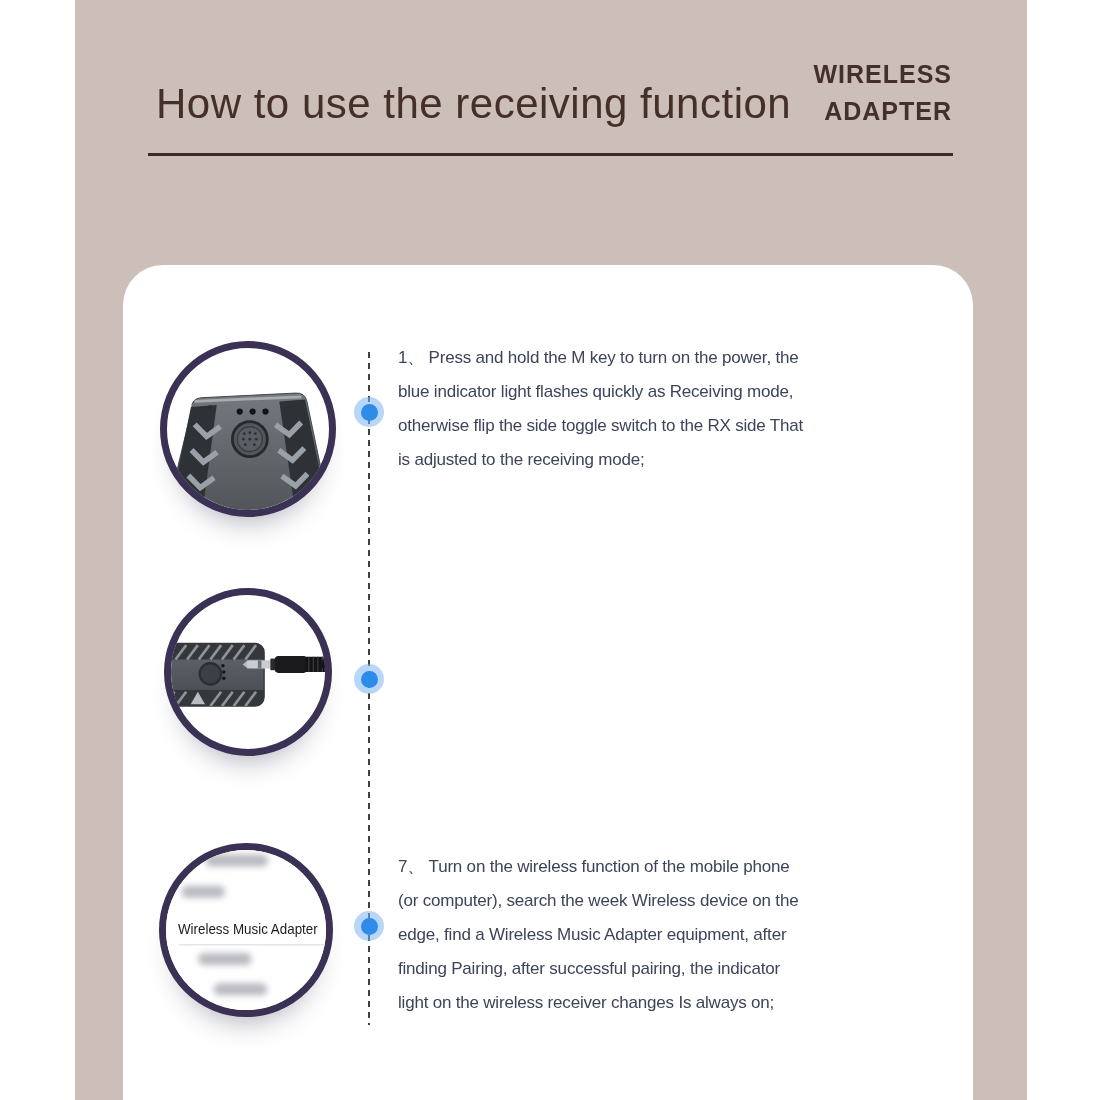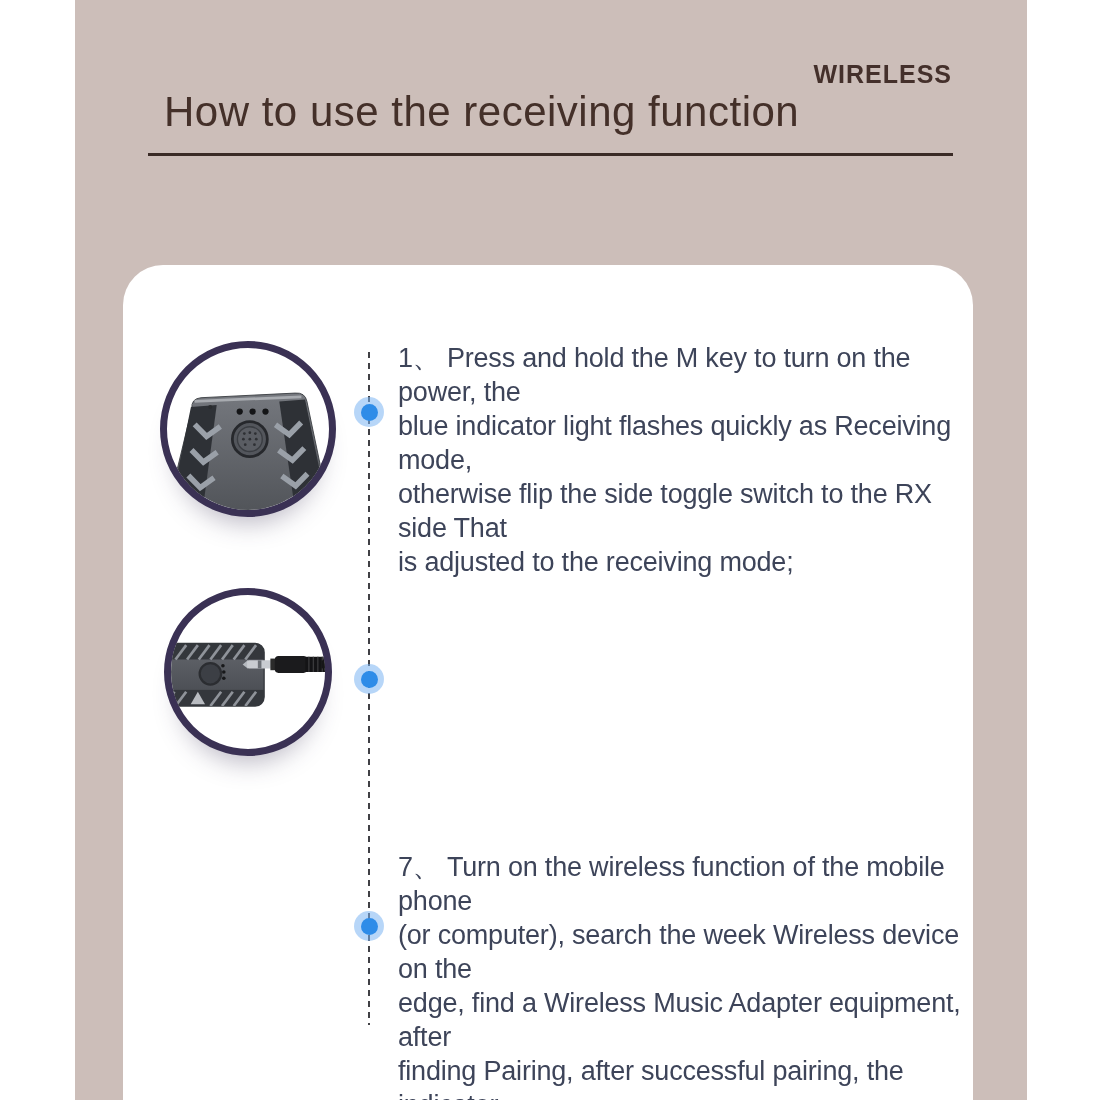--- a/index.html
+++ b/index.html
@@ -6,21 +6,21 @@
   body{
     width:1100px;height:1100px;position:relative;overflow:hidden;
     background:#ffffff;
     font-family:"Liberation Sans","DejaVu Sans",sans-serif;
   }
   .panel{
     position:absolute;left:75px;top:0;width:952px;height:1100px;
     background:#ccbeb9;
   }
   .title{
-    position:absolute;left:73px;top:72px;margin:16px;
+    position:absolute;left:73px;top:72px;margin:8px;
     font-size:42px;font-weight:500;letter-spacing:.5px;
     color:#443029;white-space:nowrap;
   }
   .brand{
     position:absolute;right:75px;top:56px;text-align:right;
     font-size:25px;font-weight:700;line-height:37px;letter-spacing:1px;
     color:#44302b;
   }
   .rule{
     position:absolute;left:73px;top:153px;width:805px;height:3px;
@@ -48,36 +48,37 @@
     background:rgba(124,181,242,.55);display:flex;align-items:center;justify-content:center;
   }
   .dot::after{
     content:"";width:17px;height:17px;border-radius:50%;background:#2e8ce8;
   }
   .d1{left:231px;top:132px;}
   .d2{left:231px;top:399px;}
   .d3{left:231px;top:646px;}
   .step-text{
     position:absolute;left:275px;width:572px;
-    font-size:27px;line-height:34px;letter-spacing:-.2px;
+    font-size:17px;line-height:34px;letter-spacing:-.2px;
     color:#3d4459;white-space:pre-line;
   }
   .t1{top:76px;}
   .t2{top:363px;}
   .t3{top:585px;}
 </style>
 </head>
 <body>
 
 <div class="panel">
 
   <h1 class="title">How to use the receiving function</h1>
 
   <div class="brand">
     <div>WIRELESS</div>
+    <div>ADAPTER</div>
   </div>
 
   <div class="rule"></div>
 
   <div class="card">
 
     <div class="timeline"></div>
 
     <div class="circle c1">
       <svg viewBox="0 0 176 176">
@@ -182,20 +183,38 @@
               <path d="M159,69 L159,86"></path>
               <path d="M164,69 L164,86"></path>
               <path d="M169,69 L169,86"></path>
           </g>
           <rect x="168" y="73" width="14" height="9" fill="#161618"></rect>
         </g>
       </svg>
     </div>
     <div class="dot d2"></div>
 
+    <div class="circle c3">
+      <svg viewBox="0 0 174 174">
+        <defs>
+          <filter id="fblur" x="-40%" y="-40%" width="180%" height="180%">
+            <feGaussianBlur stdDeviation="3.2"></feGaussianBlur>
+          </filter>
+        </defs>
+        <rect x="0" y="0" width="174" height="174" fill="#ffffff"></rect>
+        <g fill="#b7bac0" filter="url(#fblur)">
+          <rect x="43" y="5" width="68" height="13" rx="6"></rect>
+          <rect x="17" y="39" width="47" height="13" rx="6"></rect>
+          <rect x="35" y="112" width="58" height="13" rx="6"></rect>
+          <rect x="52" y="145" width="58" height="13" rx="6"></rect>
+        </g>
+        <text x="13" y="91" font-size="16" textLength="152" lengthAdjust="spacingAndGlyphs" fill="#1c1c1e" font-family="Liberation Sans, DejaVu Sans, sans-serif">Wireless Music Adapter</text>
+        <path d="M14,103 L172,103" stroke="#e4e5e9" stroke-width="1.5"></path>
+      </svg>
+    </div>
     <div class="dot d3"></div>
     <div class="step-text t3">7、 Turn on the wireless function of the mobile phone
  (or computer), search the week Wireless device on the
 edge, find a Wireless Music Adapter equipment, after
 finding Pairing, after successful pairing, the indicator
 light on the wireless receiver changes Is always on;</div>
 
   </div>
 </div>
 

